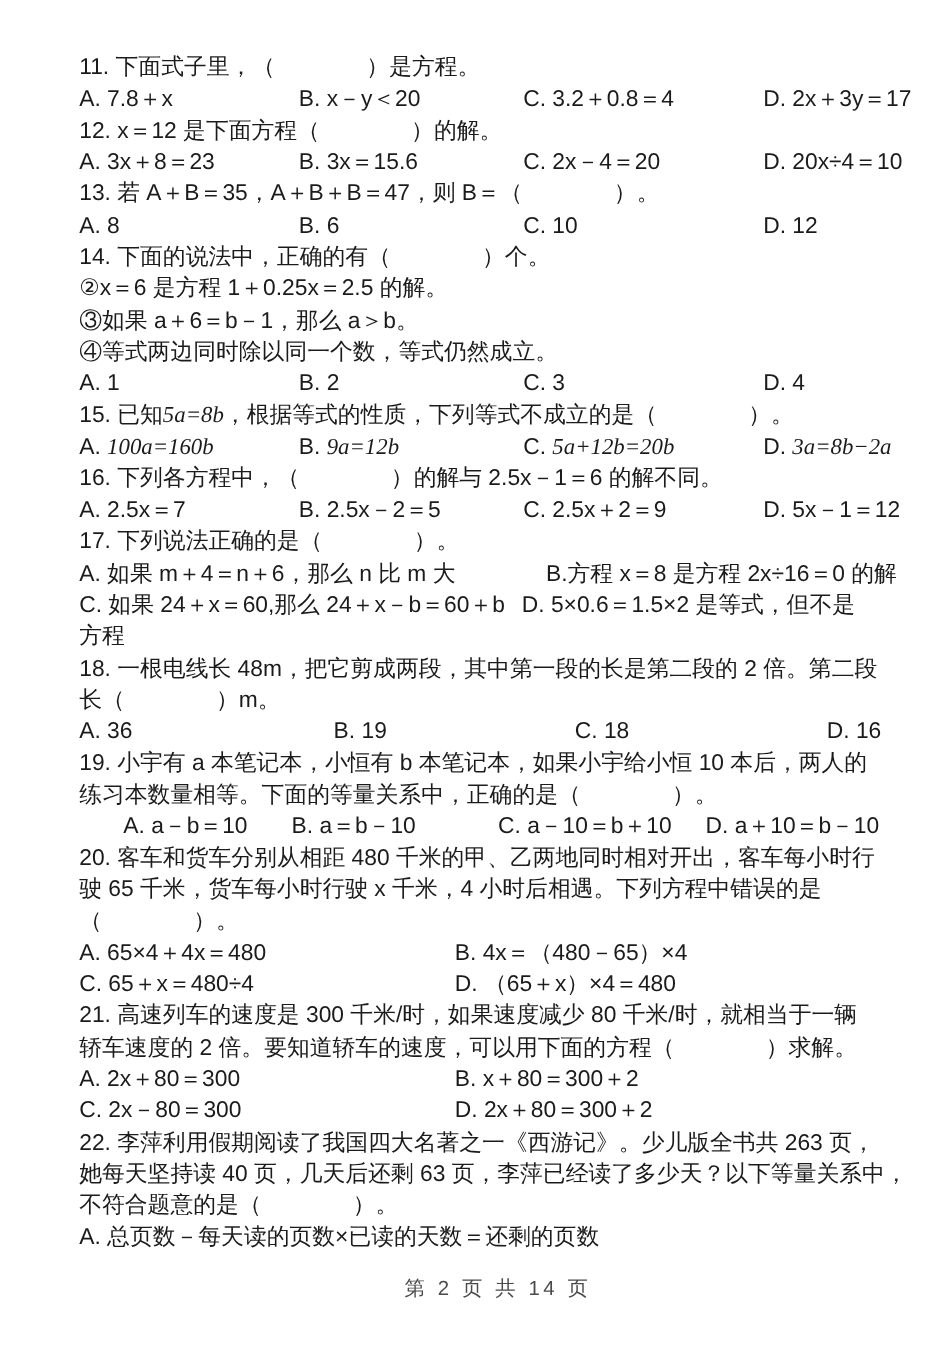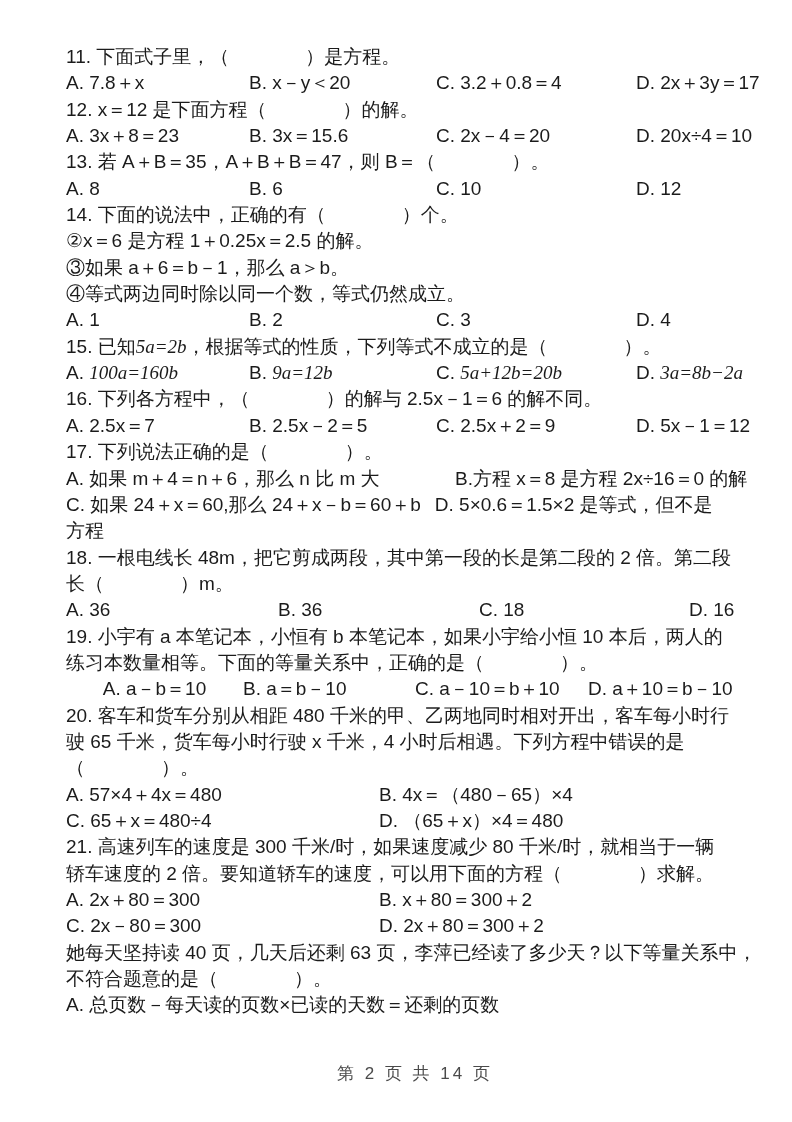--- a/index.html
+++ b/index.html
@@ -75,41 +75,42 @@
       <div class="line c4a"><span>A. 7.8＋x</span><span>B. x－y＜20</span><span>C. 3.2＋0.8＝4</span><span>D. 2x＋3y＝17</span></div>
       <div class="line">12. x＝12 是下面方程（　　　　）的解。</div>
       <div class="line c4a"><span>A. 3x＋8＝23</span><span>B. 3x＝15.6</span><span>C. 2x－4＝20</span><span>D. 20x÷4＝10</span></div>
       <div class="line">13. 若 A＋B＝35，A＋B＋B＝47，则 B＝（　　　　）。</div>
       <div class="line c4a"><span>A. 8</span><span>B. 6</span><span>C. 10</span><span>D. 12</span></div>
       <div class="line">14. 下面的说法中，正确的有（　　　　）个。</div>
       <div class="line">②x＝6 是方程 1＋0.25x＝2.5 的解。</div>
       <div class="line">③如果 a＋6＝b－1，那么 a＞b。</div>
       <div class="line">④等式两边同时除以同一个数，等式仍然成立。</div>
       <div class="line c4a"><span>A. 1</span><span>B. 2</span><span>C. 3</span><span>D. 4</span></div>
-      <div class="line"><span>15. 已知</span><span class="math">5a=2b</span><span>，根据等式的性质，下列等式不成立的是（　　　　）。</span></div>
+      <div class="line"><span>15. 已知</span><span class="math">5a=8b</span><span>，根据等式的性质，下列等式不成立的是（　　　　）。</span></div>
       <div class="line c4a"><span><span>A. </span><span class="math">100a=160b</span></span><span><span>B. </span><span class="math">9a=12b</span></span><span><span>C. </span><span class="math">5a+12b=20b</span></span><span><span>D. </span><span class="math">3a=8b−2a</span></span></div>
       <div class="line">16. 下列各方程中，（　　　　）的解与 2.5x－1＝6 的解不同。</div>
       <div class="line c4a"><span>A. 2.5x＝7</span><span>B. 2.5x－2＝5</span><span>C. 2.5x＋2＝9</span><span>D. 5x－1＝12</span></div>
       <div class="line">17. 下列说法正确的是（　　　　）。</div>
       <div class="line c2b"><span>A. 如果 m＋4＝n＋6，那么 n 比 m 大</span><span>B.方程 x＝8 是方程 2x÷16＝0 的解</span></div>
       <div class="line flow"><span>C. 如果 24＋x＝60,那么 24＋x－b＝60＋b</span><span>D. 5×0.6＝1.5×2 是等式，但不是</span></div>
       <div class="line">方程</div>
       <div class="line">18. 一根电线长 48m，把它剪成两段，其中第一段的长是第二段的 2 倍。第二段</div>
       <div class="line">长（　　　　）m。</div>
-      <div class="line c4b"><span>A. 36</span><span>B. 36</span><span>C. 18</span><span>D. 16</span></div>
+      <div class="line c4b"><span>A. 36</span><span>B. 19</span><span>C. 18</span><span>D. 16</span></div>
       <div class="line">19. 小宇有 a 本笔记本，小恒有 b 本笔记本，如果小宇给小恒 10 本后，两人的</div>
       <div class="line">练习本数量相等。下面的等量关系中，正确的是（　　　　）。</div>
       <div class="line c4c"><span>A. a－b＝10</span><span>B. a＝b－10</span><span>C. a－10＝b＋10</span><span>D. a＋10＝b－10</span></div>
       <div class="line">20. 客车和货车分别从相距 480 千米的甲、乙两地同时相对开出，客车每小时行</div>
       <div class="line">驶 65 千米，货车每小时行驶 x 千米，4 小时后相遇。下列方程中错误的是</div>
       <div class="line">（　　　　）。</div>
-      <div class="line c2a"><span>A. 57×4＋4x＝480</span><span>B. 4x＝（480－65）×4</span></div>
+      <div class="line c2a"><span>A. 65×4＋4x＝480</span><span>B. 4x＝（480－65）×4</span></div>
       <div class="line c2a"><span>C. 65＋x＝480÷4</span><span>D. （65＋x）×4＝480</span></div>
       <div class="line">21. 高速列车的速度是 300 千米/时，如果速度减少 80 千米/时，就相当于一辆</div>
       <div class="line">轿车速度的 2 倍。要知道轿车的速度，可以用下面的方程（　　　　）求解。</div>
       <div class="line c2a"><span>A. 2x＋80＝300</span><span>B. x＋80＝300＋2</span></div>
       <div class="line c2a"><span>C. 2x－80＝300</span><span>D. 2x＋80＝300＋2</span></div>
+      <div class="line">22. 李萍利用假期阅读了我国四大名著之一《西游记》。少儿版全书共 263 页，</div>
       <div class="line">她每天坚持读 40 页，几天后还剩 63 页，李萍已经读了多少天？以下等量关系中，</div>
       <div class="line">不符合题意的是（　　　　）。</div>
       <div class="line flow"><span>A. 总页数－每天读的页数×已读的天数＝还剩的页数</span></div>
     </div>
   <div class="footer">第 2 页 共 14 页</div>
 </div>
 
 </body></html>

